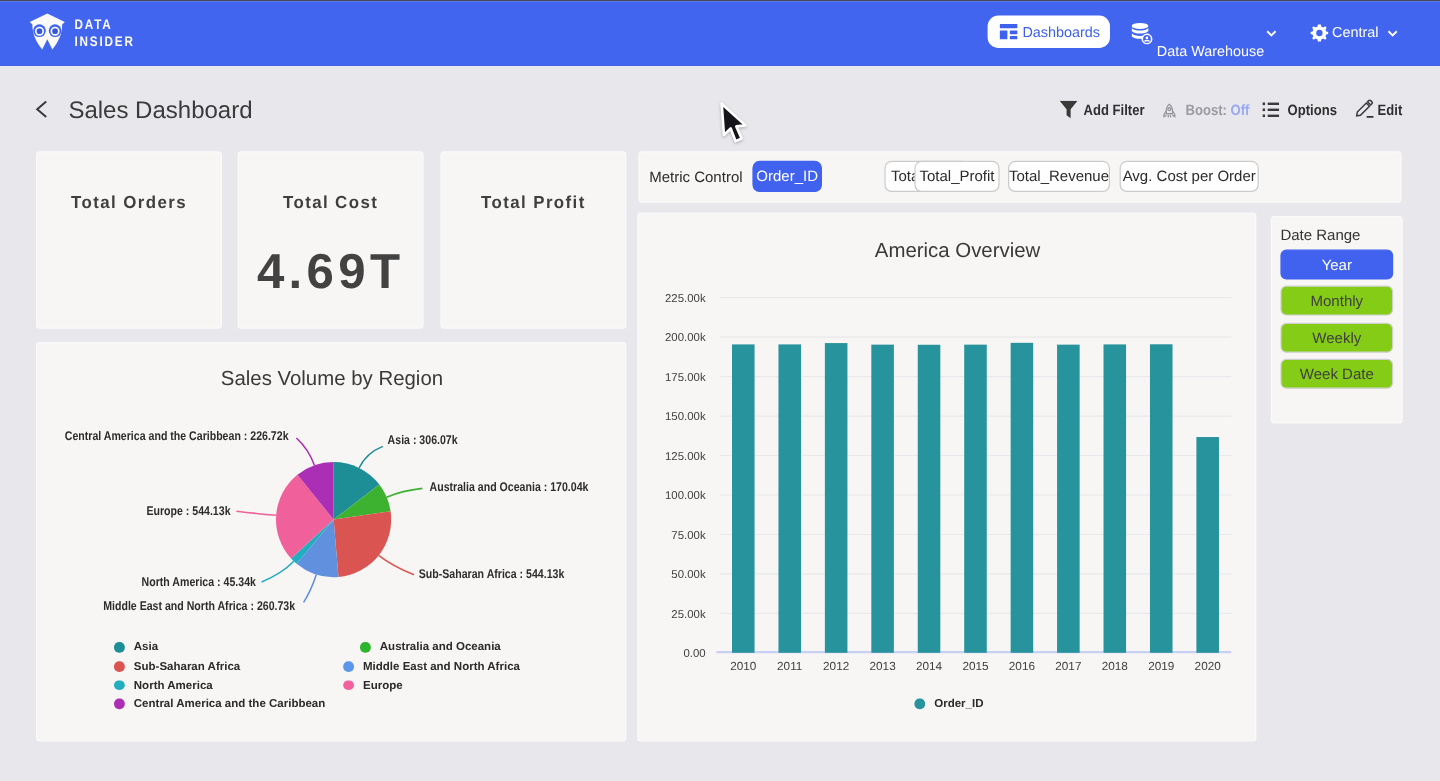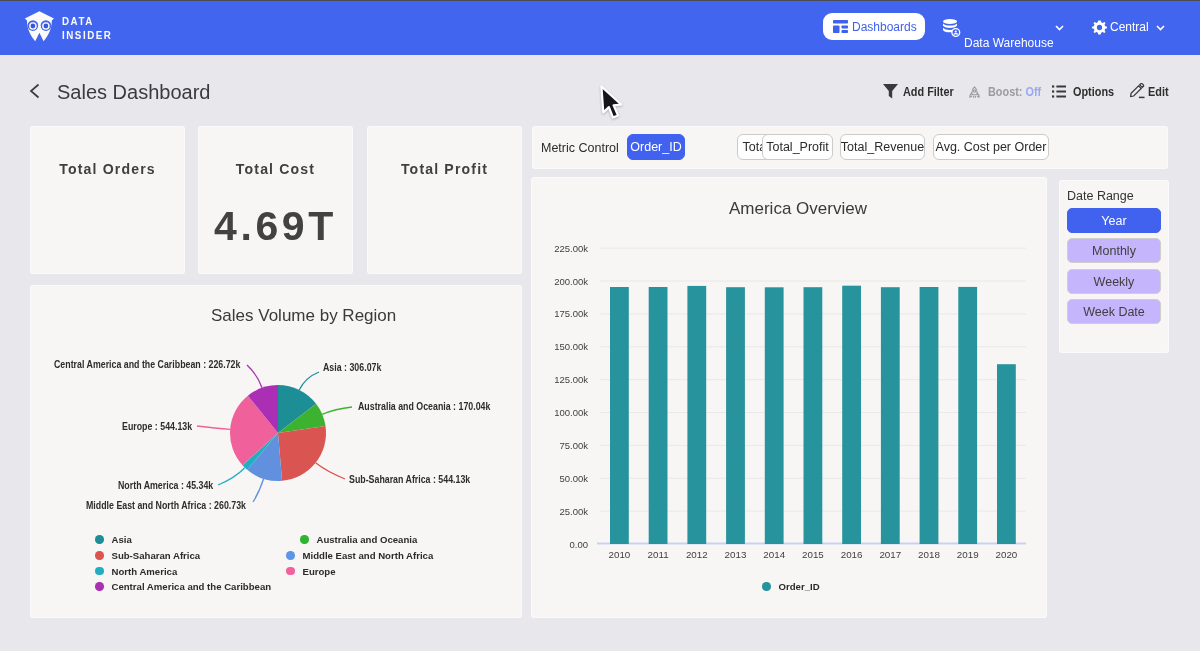--- a/index.html
+++ b/index.html
@@ -20,21 +20,21 @@
 .stat-num { font-size:41px; color:#424242; font-weight:bold; margin-top:26px; letter-spacing:3.6px; }
 .mc-card { left:533px; top:127px; width:634px; height:41px; }
 .mc-label { left:541px; top:141px; font-size:12.5px; color:#2b2b2b; font-weight:500; }
 .pill { top:134px; height:26px; border-radius:6px; background:#fefefe; border:1px solid #cbcbcb; color:#2b2b2b; font-size:12.5px; display:flex; align-items:center; justify-content:center; white-space:nowrap; }
 .pill.sel { background:#4161ef; border:1px solid #4161ef; color:#fff; }
 .pie-card { left:31px; top:286px; width:490px; height:331px; }
 .bar-card { left:532px; top:178px; width:514px; height:439px; }
 .dr-card { left:1060px; top:181px; width:108px; height:171px; }
 .cardtitle { font-size:17px; color:#3a3a3a; white-space:nowrap; }
 .dr-label { left:1067px; top:189px; font-size:12.5px; color:#333; font-weight:500; }
-.dr-btn { left:1067px; width:94px; height:25px; border-radius:5px; background:#c4b5fd; border:1px solid #cfcfcf; color:#3f3f3f; font-size:12.5px; display:flex; align-items:center; justify-content:center; }
+.dr-btn { left:1067px; width:94px; height:25px; border-radius:5px; background:#84cc16; border:1px solid #cfcfcf; color:#3f3f3f; font-size:12.5px; display:flex; align-items:center; justify-content:center; }
 .dr-btn.sel { background:#4161ef; border:1px solid #4161ef; color:#fff; }
 .plabel { font-size:10.5px; font-weight:bold; color:#2d2d2d; white-space:nowrap; transform:scaleX(0.84); transform-origin:left center; }
 .legend-item { font-size:9.6px; font-weight:bold; color:#2b2b2b; white-space:nowrap; height:9px; display:flex; align-items:center; }
 .dot { display:inline-block; width:8.5px; height:8.5px; border-radius:50%; margin-right:8px; flex:none; }
 </style>
 </head>
 <body>
 <div class="abs topline"></div>
 <div class="abs navbar"></div>
 
@@ -145,21 +145,21 @@
 <div class="abs pill" style="left:933px; width:116px;">Avg. Cost per Order</div>
 
 <div class="abs card dr-card"></div>
 <div class="abs dr-label">Date Range</div>
 <div class="abs dr-btn sel" style="top:208px;">Year</div>
 <div class="abs dr-btn" style="top:238px;">Monthly</div>
 <div class="abs dr-btn" style="top:269px;">Weekly</div>
 <div class="abs dr-btn" style="top:299px;">Week Date</div>
 
 <div class="abs card pie-card"></div>
-<div class="abs cardtitle" style="left:184px; top:306px;margin-left:27px;">Sales Volume by Region</div>
+<div class="abs cardtitle" style="left:184px; top:306px;">Sales Volume by Region</div>
 <svg class="abs" style="left:31px; top:286px;" width="490" height="331" viewBox="0 0 490 331" id="piesvg">
     <path d="M247,147 L247.00,99.00 A48,48 0 0 1 285.10,117.81 Z" fill="#1e8e96"></path>
     <path d="M247,147 L285.10,117.81 A48,48 0 0 1 294.50,140.10 Z" fill="#3db231"></path>
     <path d="M247,147 L294.50,140.10 A48,48 0 0 1 251.07,194.83 Z" fill="#da5451"></path>
     <path d="M247,147 L251.07,194.83 A48,48 0 0 1 216.22,183.83 Z" fill="#6191de"></path>
     <path d="M247,147 L216.22,183.83 A48,48 0 0 1 211.51,179.32 Z" fill="#23adc0"></path>
     <path d="M247,147 L211.51,179.32 A48,48 0 0 1 216.85,109.65 Z" fill="#f0609b"></path>
     <path d="M247,147 L216.85,109.65 A48,48 0 0 1 247.00,99.00 Z" fill="#ab2fb4"></path>
     <path d="M268.2,104.0 Q274.4,91.4 288,86" fill="none" stroke="#1e8e96" stroke-width="1.3"></path>
     <path d="M291.2,128.3 Q304.1,122.9 321,121" fill="none" stroke="#3db231" stroke-width="1.3"></path>

